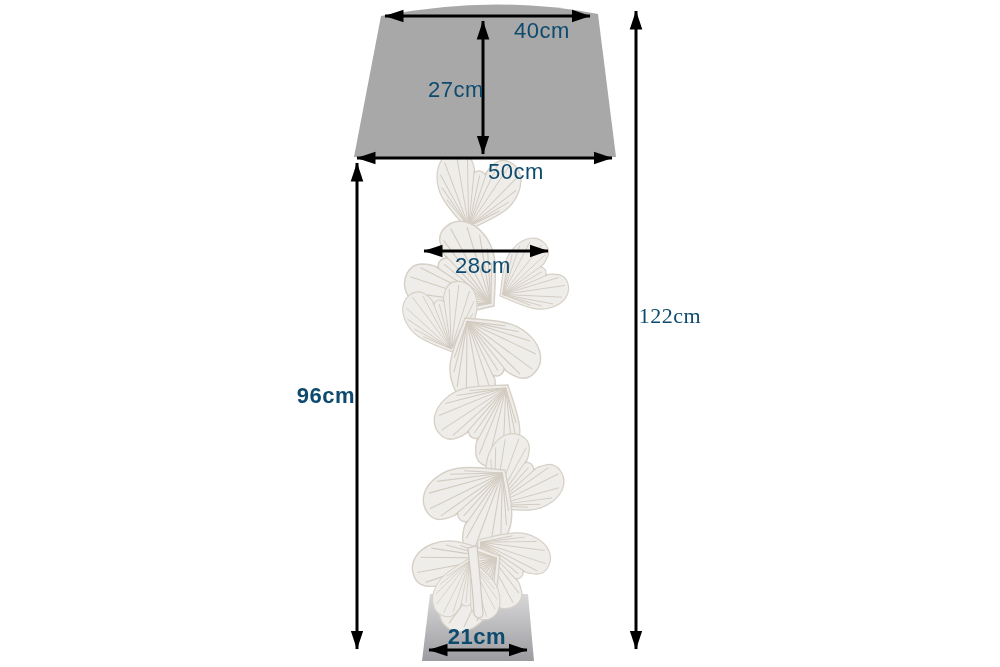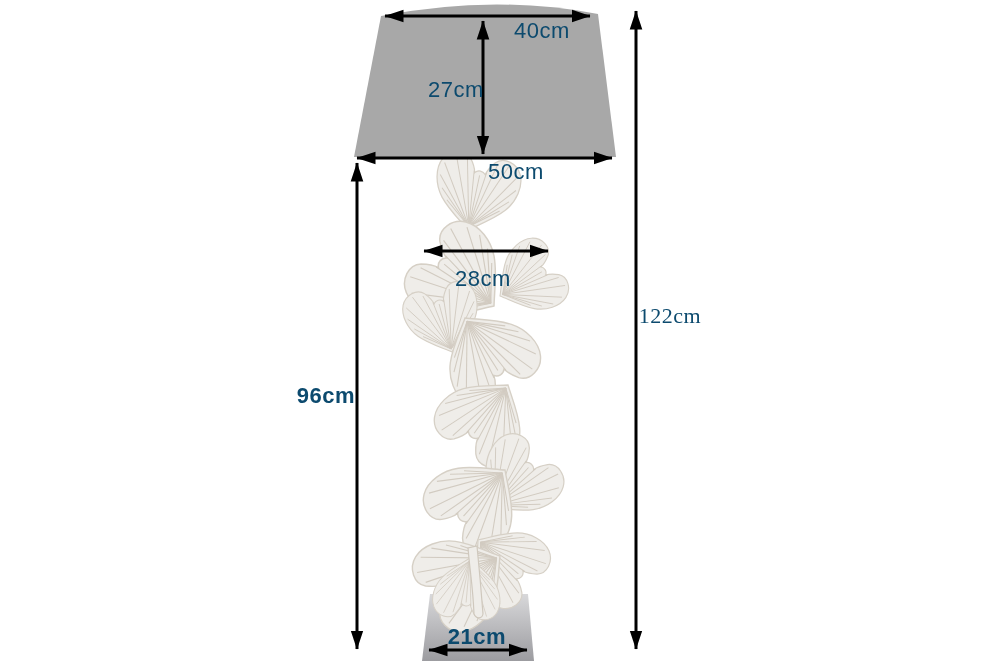--- a/index.html
+++ b/index.html
@@ -106,21 +106,21 @@
       <line x1="429" y1="650" x2="527" y2="650" marker-start="url(#arw)" marker-end="url(#arw)"></line>
     </g>
   </svg>
 
   <div class="dim-label" style="left:542px; top:31px;">40cm</div>
 
   <div class="dim-label" style="left:456px; top:90px;">27cm</div>
 
   <div class="dim-label" style="left:516px; top:172px;">50cm</div>
 
-  <div class="dim-label" style="left:483px; top:279px;">28cm</div>
+  <div class="dim-label" style="left:483px; top:266px;">28cm</div>
 
   <div class="dim-label" style="left:326px; top:396px;font-weight:bold;">96cm</div>
 
   <div class="dim-label" style="left:670px; top:316px;font-family:Liberation Serif, serif;">122cm</div>
 
   <div class="dim-label" style="left:477px; top:637px;font-weight:bold;">21cm</div>
 
 </div>
 
 </body></html>

